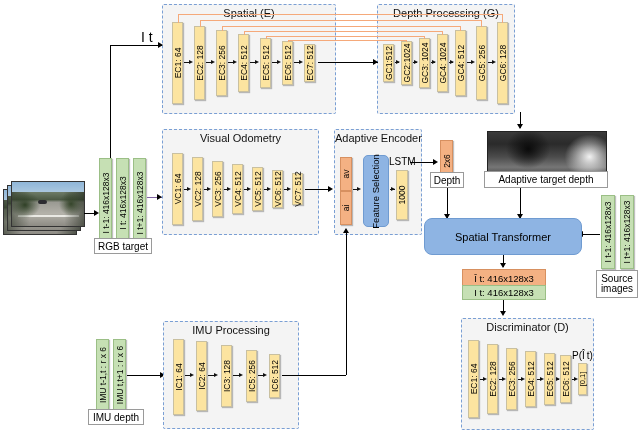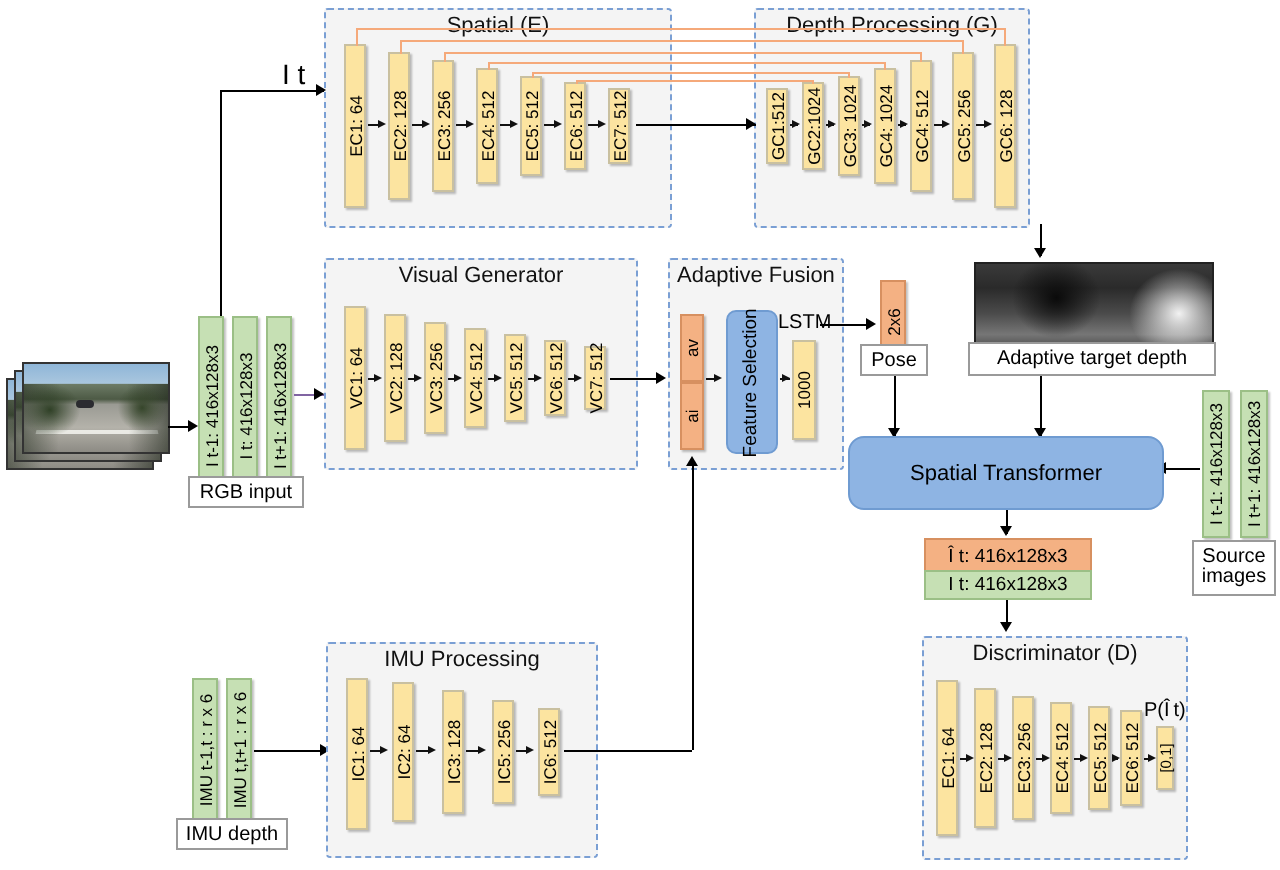--- a/index.html
+++ b/index.html
@@ -318,27 +318,27 @@
 <div class="bar green" style="left:99px;top:158px;width:13px;height:90px;">
   <span>I t-1: 416x128x3</span>
   </div>
 <div class="bar green" style="left:116px;top:158px;width:13px;height:90px;">
   <span>I t: 416x128x3</span>
   </div>
 <div class="bar green" style="left:133px;top:158px;width:13px;height:90px;">
   <span>I t+1: 416x128x3</span>
   </div>
 
-<div class="labelbox" style="left:94px;top:238px;width:58px;height:16px;">RGB input</div>
+<div class="labelbox" style="left:94px;top:238px;width:58px;height:16px;">RGB target</div>
 
 <div class="purp h" style="left:147px;top:197px;width:15px;"></div>
 <div class="arrowR" style="left:157px;top:193.5px;"></div>
 
 <div class="group" style="left:162px;top:129px;width:155px;height:104px;">
-  <div class="group-title">Visual Generator</div>
+  <div class="group-title">Visual Odometry</div>
 </div>
 
 <div class="bar yellow" style="left:172px;top:153px;width:11px;height:72px;">
   <span>VC1: 64</span>
   </div>
 <div class="bar yellow" style="left:192px;top:157px;width:11px;height:64px;">
   <span>VC2: 128</span>
   </div>
 <div class="bar yellow" style="left:212px;top:161px;width:11px;height:56px;">
   <span>VC3: 256</span>
@@ -366,21 +366,21 @@
 <div class="minarrow" style="left:247px;top:186.5px;"></div>
 <div class="mintail" style="left:264px;top:189px;width:5px;"></div>
 <div class="minarrow" style="left:267px;top:186.5px;"></div>
 <div class="mintail" style="left:284px;top:189px;width:5px;"></div>
 <div class="minarrow" style="left:287px;top:186.5px;"></div>
 
 <div class="ln hline" style="left:305px;top:189px;width:26px;"></div>
 <div class="arrowR" style="left:328px;top:185.5px;"></div>
 
 <div class="group" style="left:334px;top:129px;width:86px;height:104px;">
-  <div class="group-title">Adaptive Fusion</div>
+  <div class="group-title">Adaptive Encoder</div>
 </div>
 
 <div class="bar orange" style="left:340px;top:157px;width:12px;height:34px;">
   <span>av</span>
   </div>
 <div class="bar orange" style="left:340px;top:191px;width:12px;height:34px;">
   <span>ai</span>
   </div>
 
 <div class="bluebox vert" style="left:363px;top:155px;width:26px;height:72px;border-radius:5px;">
@@ -396,21 +396,21 @@
 <div class="minarrow" style="left:357px;top:186.5px;"></div>
 <div class="mintail" style="left:390px;top:189px;width:5px;"></div>
 <div class="minarrow" style="left:391px;top:186.5px;"></div>
 
 <div class="ln hline" style="left:410px;top:162px;width:26px;"></div>
 <div class="arrowR" style="left:433px;top:158.5px;"></div>
 
 <div class="bar orange" style="left:440px;top:140px;width:13px;height:42px;">
   <span>2x6</span>
   </div>
-<div class="labelbox" style="left:430px;top:172px;width:34px;height:16px;">Pose</div>
+<div class="labelbox" style="left:430px;top:172px;width:34px;height:16px;">Depth</div>
 
 <div class="ln vline" style="left:447px;top:188px;height:30px;"></div>
 <div class="arrowD" style="left:443.5px;top:214px;"></div>
 
 <div class="ln vline" style="left:520px;top:112px;height:16px;"></div>
 <div class="arrowD" style="left:516.5px;top:124px;"></div>
 
 <div class="depthimg" style="left:487px;top:131px;width:118px;height:40px;"></div>
 <div class="labelbox" style="left:484px;top:171px;width:124px;height:17px;">Adaptive target depth</div>
 

